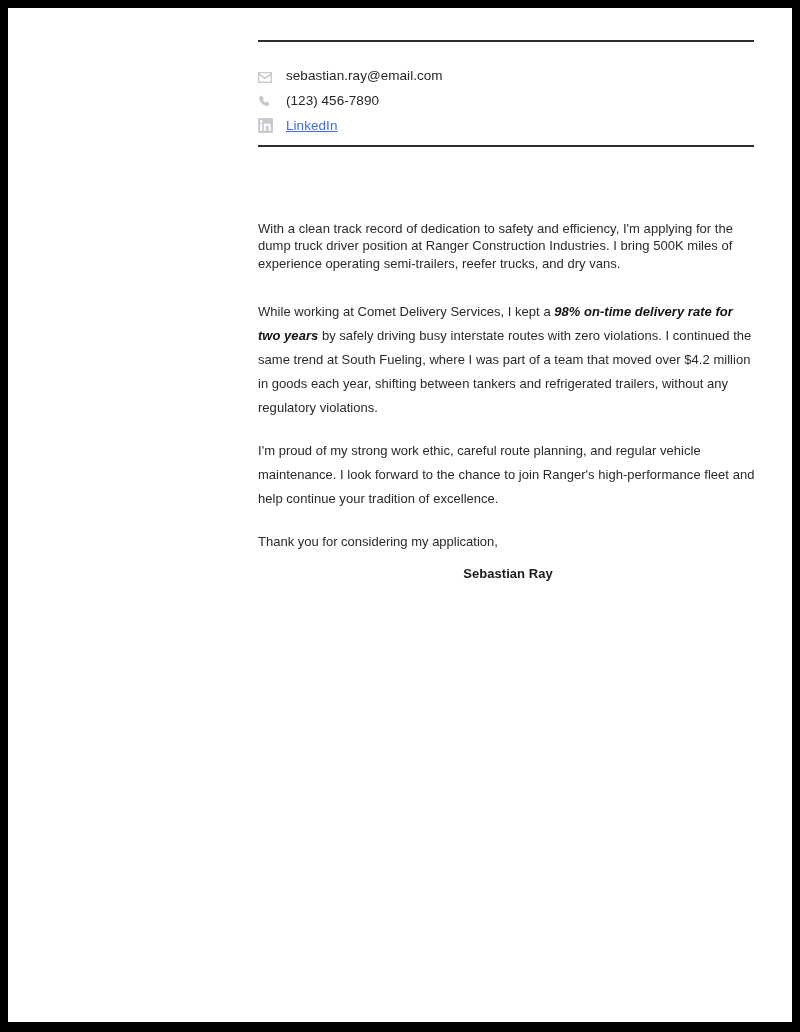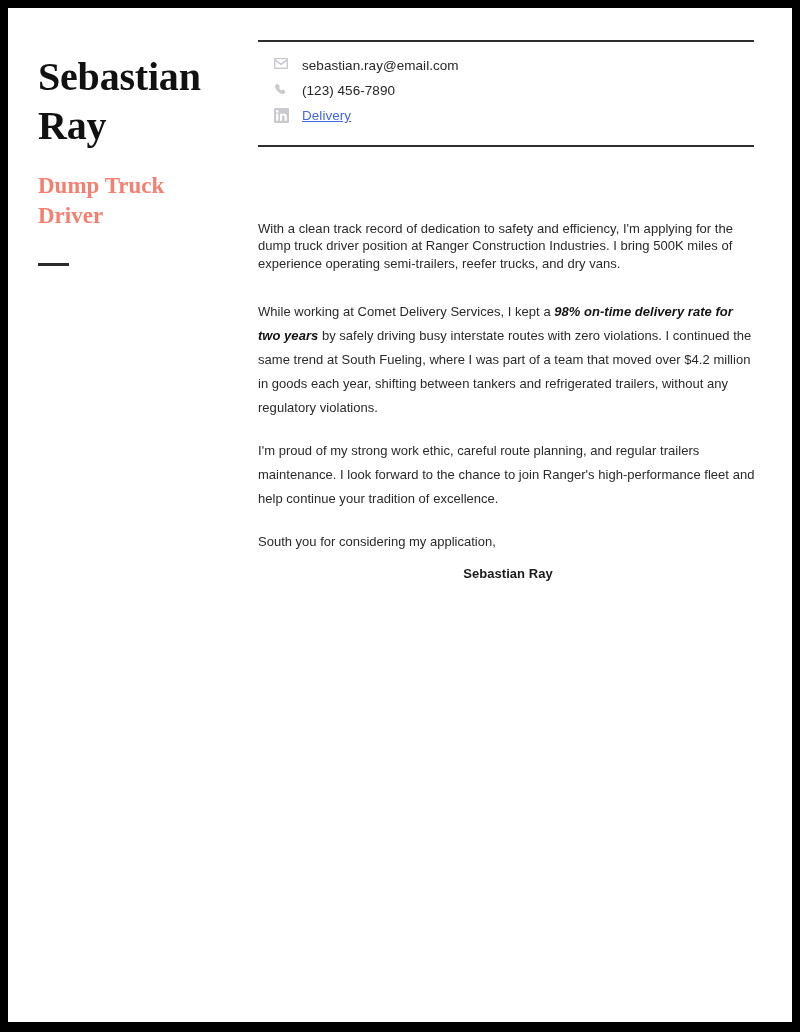--- a/index.html
+++ b/index.html
@@ -87,23 +87,22 @@
     width: 496px;
     height: 2px;
     background: #2e2e2e;
   }
 
   .contact-block {
     padding: 16px 0 12px 0;
   }
   .contact-row {
     display: flex;
-    align-items: flex-start;
+    align-items: flex-end;
     height: 25px;
-    margin-left: 16px;
   }
   .contact-icon {
     width: 24px;
     flex: 0 0 24px;
     display: flex;
     align-items: center;
     justify-content: flex-start;
     color: #c9c9ce;
   }
   .contact-icon svg {
@@ -188,28 +187,20 @@
     letter-spacing: 0.05px;
     text-align: center;
   }
 </style>
 </head>
 <body>
 
 <div class="page-frame">
   <div class="page">
 
-    <div class="left-col">
-      <h1 class="applicant-name">
-        <span class="name-line">Sebastian</span>
-        <span class="name-line">Ray</span>
-      </h1>
-      <div class="applicant-title">Dump Truck Driver</div>
-      <div class="left-rule"></div>
-    </div>
 
     <div class="right-col">
       <div class="hrule"></div>
 
       <div class="contact-block">
 
         <div class="contact-row">
           <span class="contact-icon">
             <svg width="14" height="11" viewBox="0 0 14 11" aria-hidden="true">
               <path d="M0.8 0h12.4c0.44 0 0.8 0.36 0.8 0.8v9.4c0 0.44-0.36 0.8-0.8 0.8H0.8c-0.44 0-0.8-0.36-0.8-0.8V0.8C0 0.36 0.36 0 0.8 0z"></path>
@@ -232,37 +223,37 @@
 
         <div class="contact-row">
           <span class="contact-icon">
             <svg width="15" height="15" viewBox="0 0 16 16" aria-hidden="true">
               <rect x="0" y="0" width="16" height="16" rx="1.2" fill="#c9c9ce"></rect>
               <rect x="2.3" y="6" width="2.3" height="7.6" fill="#ffffff"></rect>
               <circle cx="3.45" cy="3.6" r="1.4" fill="#ffffff"></circle>
               <path d="M6.4 6h2.2v1.05c0.35-0.6 1.05-1.2 2.15-1.2 1.85 0 2.85 1.1 2.85 3.3v4.45h-2.3V9.6c0-1.05-0.4-1.7-1.3-1.7-0.75 0-1.25 0.5-1.45 1-0.07 0.18-0.09 0.43-0.09 0.68v4.02H6.4V6z" fill="#ffffff"></path>
             </svg>
           </span>
-          <span class="contact-link">Delivery</span>
+          <span class="contact-link">LinkedIn</span>
         </div>
 
       </div>
 
       <div class="hrule"></div>
     </div>
 
     <div class="letter-body">
 
 
       <p class="para para-tight">With a clean track record of dedication to safety and efficiency, I'm applying for the dump truck driver position at Ranger Construction Industries. I bring 500K miles of experience operating semi-trailers, reefer trucks, and dry vans.</p>
 
       <p class="para para-loose"><span>While working at Comet Delivery Services, I kept a </span><span class="strong-italic">98% on-time delivery rate for two years</span><span> by safely driving busy interstate routes with zero violations. I continued the same trend at South Fueling, where I was part of a team that moved over $4.2 million in goods each year, shifting between tankers and refrigerated trailers, without any regulatory violations.</span></p>
 
-      <p class="para para-loose">I'm proud of my strong work ethic, careful route planning, and regular trailers maintenance. I look forward to the chance to join Ranger's high-performance fleet and help continue your tradition of excellence.</p>
-
-      <p class="closing-line">South you for considering my application,</p>
+      <p class="para para-loose">I'm proud of my strong work ethic, careful route planning, and regular vehicle maintenance. I look forward to the chance to join Ranger's high-performance fleet and help continue your tradition of excellence.</p>
+
+      <p class="closing-line">Thank you for considering my application,</p>
 
       <p class="signature">Sebastian Ray</p>
 
     </div>
 
   </div>
 </div>
 
 </body></html>

